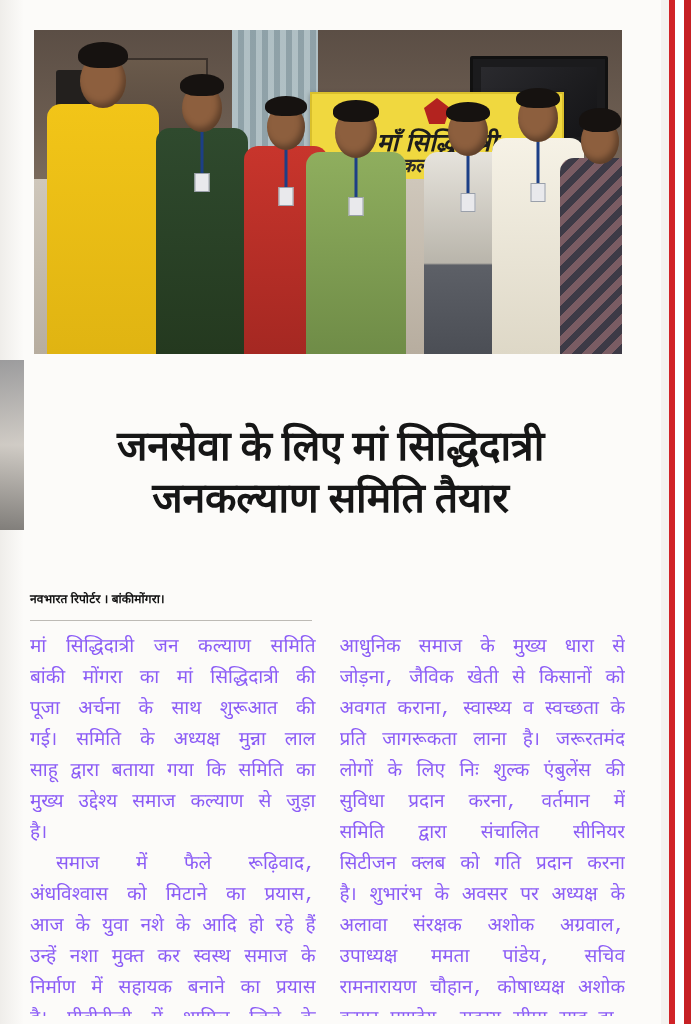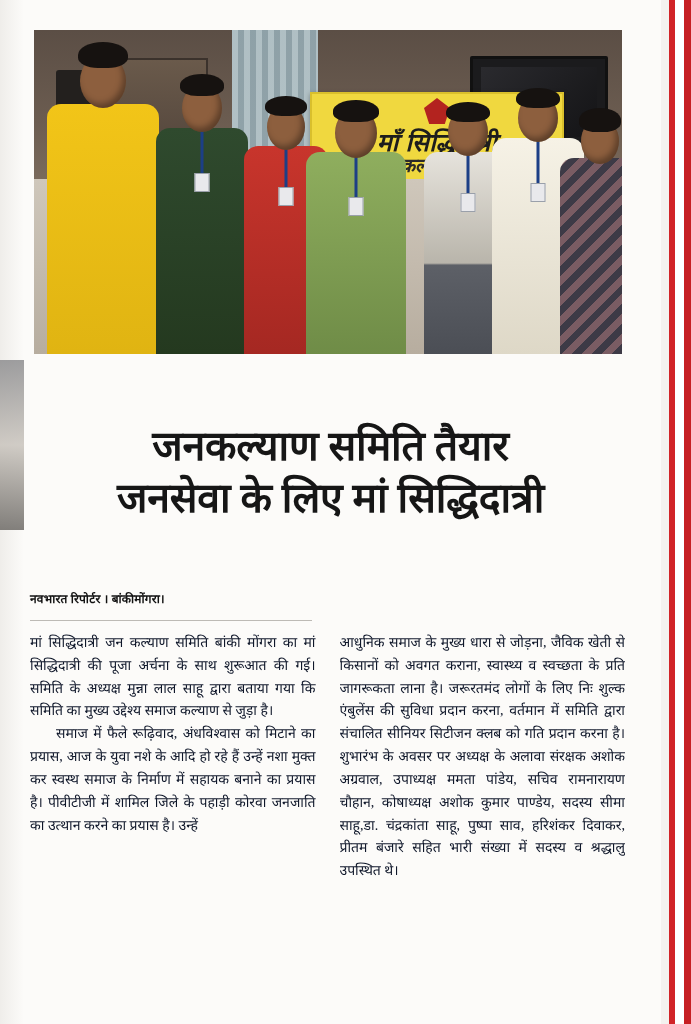--- a/index.html
+++ b/index.html
@@ -280,24 +280,24 @@
     position: absolute;
     left: 30px;
     right: 36px;
     top: 632px;
     bottom: 8px;
     display: flex;
     gap: 24px;
   }
   .col {
     flex: 1 1 0;
-    font-family: Liberation Serif, serif;
-    font-size: 14px;
+    font-family: Liberation Mono, monospace;
+    font-size: 19px;
     line-height: 1.63;
-    color: #0f172a;
+    color: #8b5cf6;
     text-align: justify;
     text-justify: inter-word;
     overflow: hidden;
   }
   .col p { margin: 0; }
   .col p.indent { text-indent: 26px; }
 </style>
 </head>
 <body>
 
@@ -372,22 +372,22 @@
           <div class="person" id="p7">
             <div class="body"></div>
             <div class="head"></div>
             <div class="hair"></div>
           </div>
         </div>
       </div>
     </div>
 
     <div class="headline">
+      <div class="hl-line">जनसेवा के लिए मां सिद्धिदात्री</div>
       <div class="hl-line">जनकल्याण समिति तैयार</div>
-      <div class="hl-line">जनसेवा के लिए मां सिद्धिदात्री</div>
     </div>
 
     <div class="byline">नवभारत रिपोर्टर । बांकीमोंगरा।</div>
     <div class="byline-rule"></div>
 
     <div class="columns">
       <div class="col">
         <p>मां सिद्धिदात्री जन कल्याण समिति बांकी मोंगरा का मां सिद्धिदात्री की पूजा अर्चना के साथ शुरूआत की गई। समिति के अध्यक्ष मुन्ना लाल साहू द्वारा बताया गया कि समिति का मुख्य उद्देश्य समाज कल्याण से जुड़ा है।</p>
         <p class="indent">समाज में फैले रूढ़िवाद, अंधविश्वास को मिटाने का प्रयास, आज के युवा नशे के आदि हो रहे हैं उन्हें नशा मुक्त कर स्वस्थ समाज के निर्माण में सहायक बनाने का प्रयास है। पीवीटीजी में शामिल जिले के पहाड़ी कोरवा जनजाति का उत्थान करने का प्रयास है। उन्हें</p>
       </div>

